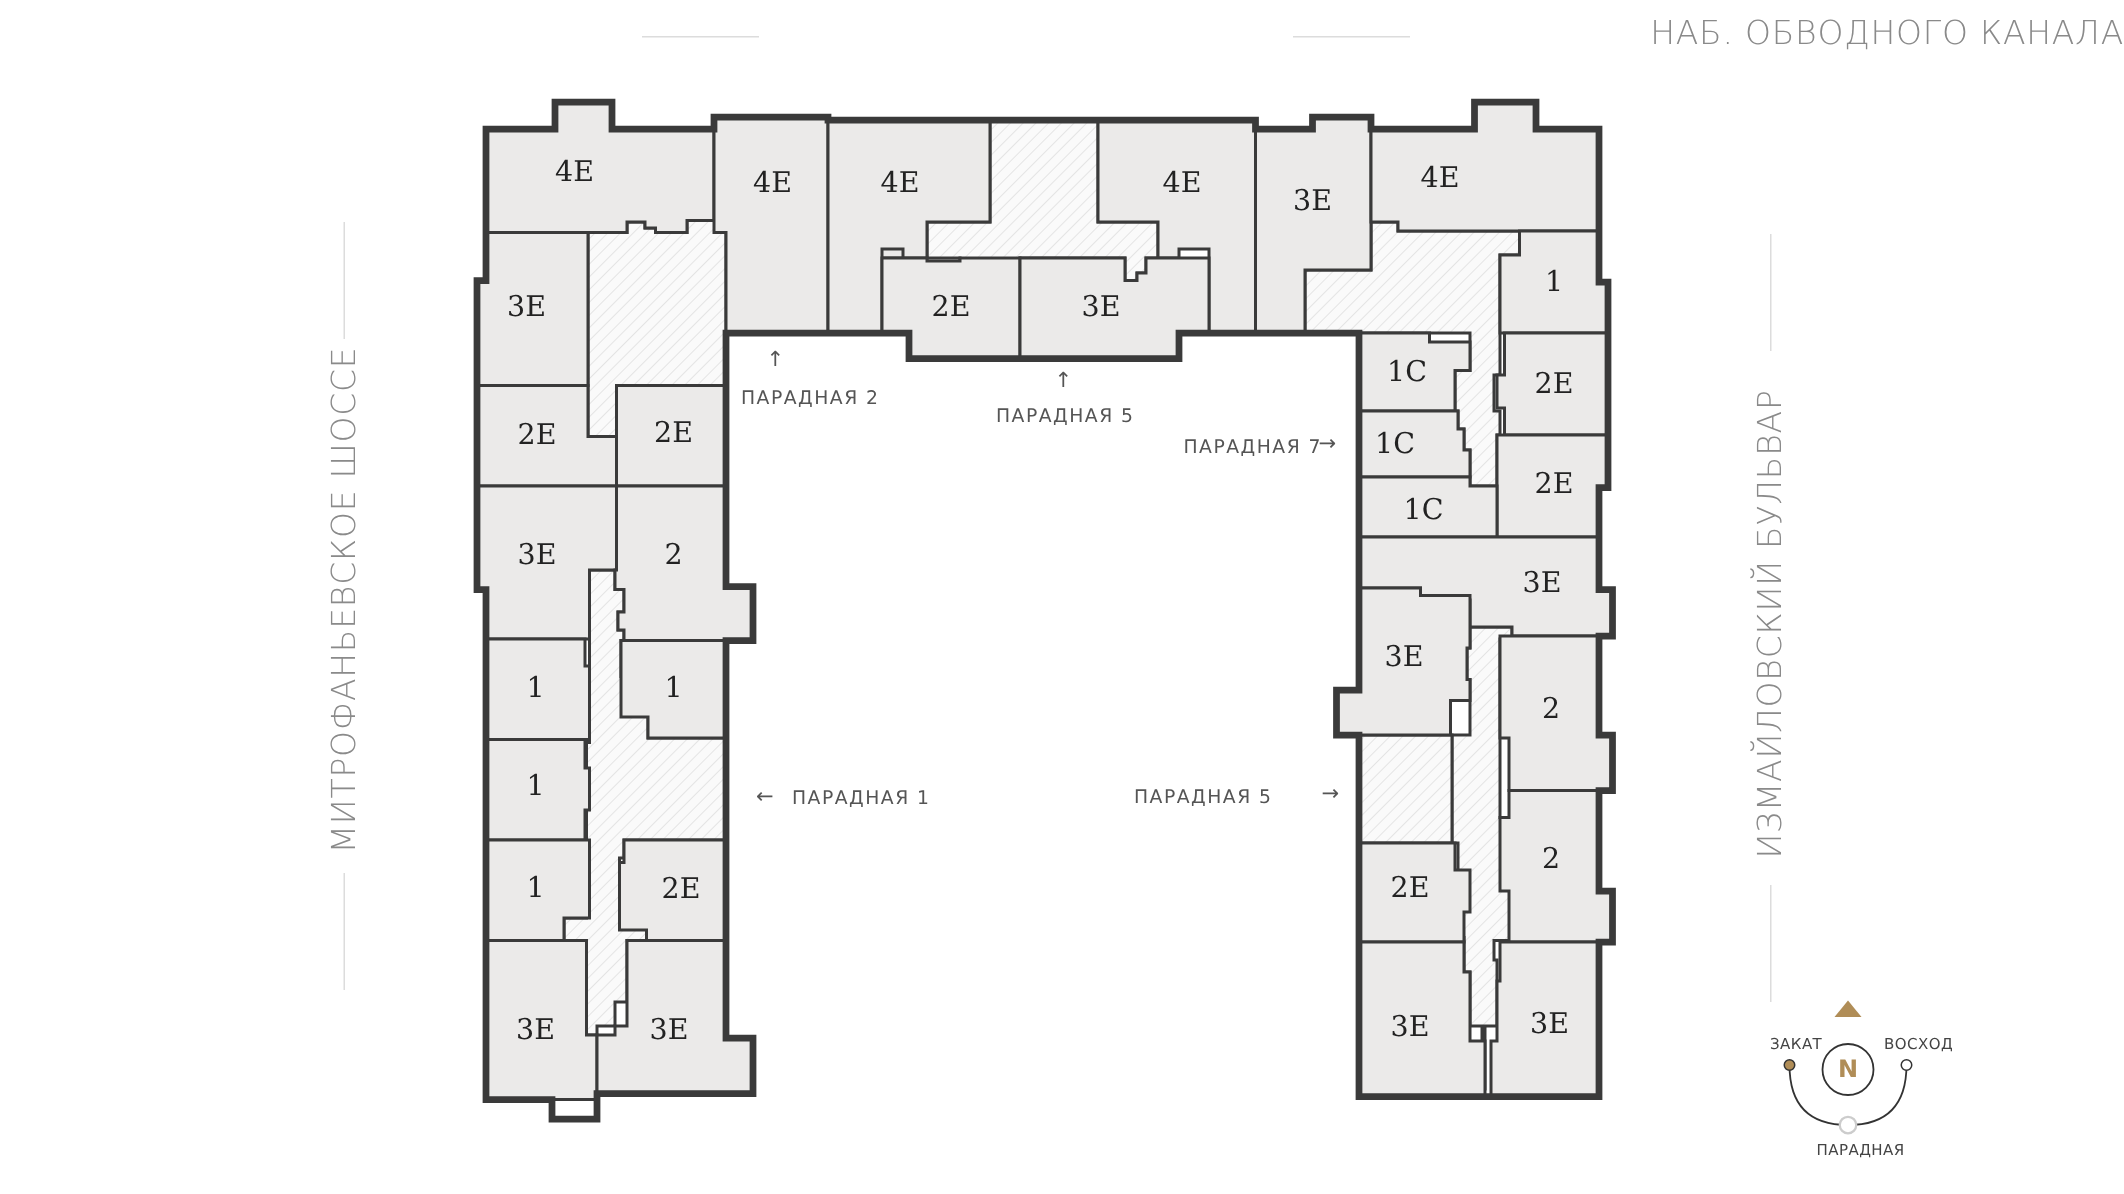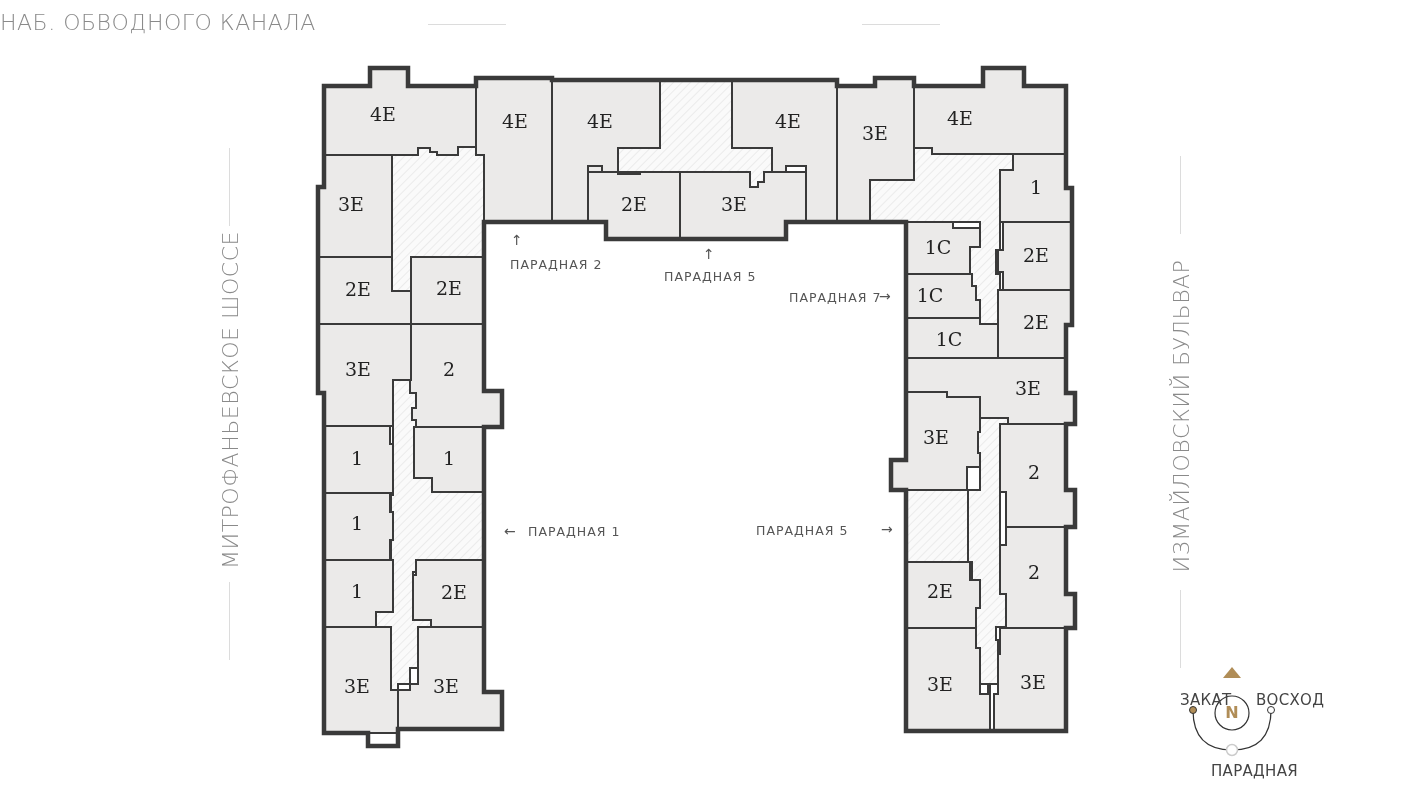--- a/index.html
+++ b/index.html
@@ -1,32 +1,32 @@
 <!DOCTYPE html>
 <html><head>
 <meta charset="utf-8">
 <style>
   html, body { margin: 0; padding: 0; background: #ffffff; }
   body { width: 1416px; height: 796px; position: relative; overflow: hidden;
          font-family: "DejaVu Serif", "Liberation Serif", serif; }
   .street { position: absolute; color: #8a8a8a; font-size: 22px; letter-spacing: 0.5px;
             white-space: nowrap; font-family: "DejaVu Sans", "Liberation Sans", sans-serif; font-weight: 300; }
-  .street-top { left: 0; width: 1416px; top: 10px; text-align: left; }
+  .street-top { left: 0; width: 1416px; top: 10px; text-align: right; }
   .rule { position: absolute; background: #dcdcdc; }
   .street-left { left: 230px; top: 400px; transform: translate(-50%, -50%) rotate(-90deg); }
   .street-right { left: 1181px; top: 416px; transform: translate(-50%, -50%) rotate(-90deg); }
   svg#plan { position: absolute; left: 0; top: 0; }
   .apt { fill: #ebeae9; stroke: #3a3a3a; stroke-width: 2; }
   .hall { fill: url(#hatch); stroke: #3a3a3a; stroke-width: 2; }
   .outline { fill: none; stroke: #3a3a3a; stroke-width: 4.5; stroke-linejoin: miter; }
   .apt-label { font-family: "DejaVu Serif", "Liberation Serif", serif; font-size: 19px; fill: #222; text-anchor: middle; dominant-baseline: middle; }
   .entr { position: absolute; font-size: 12.5px; color: #555; letter-spacing: 1px; white-space: nowrap;
           font-family: "DejaVu Sans", "Liberation Sans", sans-serif; }
   .arrow { position: absolute; font-size: 14px; color: #555; font-family: "DejaVu Sans", sans-serif; }
-  .compass-lbl { position: absolute; font-size: 15px; color: #444; letter-spacing: 0.3px;
+  .compass-lbl { position: absolute; font-size: 10px; color: #444; letter-spacing: 0.3px;
                  font-family: "DejaVu Sans", "Liberation Sans", sans-serif; white-space: nowrap; }
 </style>
 </head>
 <body>
 
 <div class="rule" style="left:428px;top:24px;width:78px;height:1px;"></div>
 <div class="rule" style="left:862px;top:24px;width:78px;height:1px;"></div>
 <div class="street street-top">НАБ. ОБВОДНОГО КАНАЛА</div>
 
 <div class="rule" style="left:229px;top:148px;width:1px;height:78px;"></div>
@@ -139,21 +139,21 @@
     <text class="apt-label" x="940" y="593">2Е</text>
     <text class="apt-label" x="940" y="686">3Е</text>
     <text class="apt-label" x="1033" y="684">3Е</text>
   </g>
 </svg>
 
 <div class="arrow" style="left:504px;top:523px;">←</div>
 <div class="entr" style="left:528px;top:524px;text-align:right;">ПАРАДНАЯ 1</div>
 
 <div class="arrow" style="left:511px;top:232px;">↑</div>
-<div class="entr" style="left:494px;top:257px;margin-left:16px;">ПАРАДНАЯ 2</div>
+<div class="entr" style="left:494px;top:257px;">ПАРАДНАЯ 2</div>
 
 <div class="arrow" style="left:703px;top:246px;">↑</div>
 <div class="entr" style="left:664px;top:269px;">ПАРАДНАЯ 5</div>
 
 <div class="entr" style="left:789px;top:290px;">ПАРАДНАЯ 7</div>
 <div class="arrow" style="left:879px;top:288px;">→</div>
 
 <div class="entr" style="left:756px;top:523px;">ПАРАДНАЯ 5</div>
 <div class="arrow" style="left:881px;top:521px;">→</div>
 

